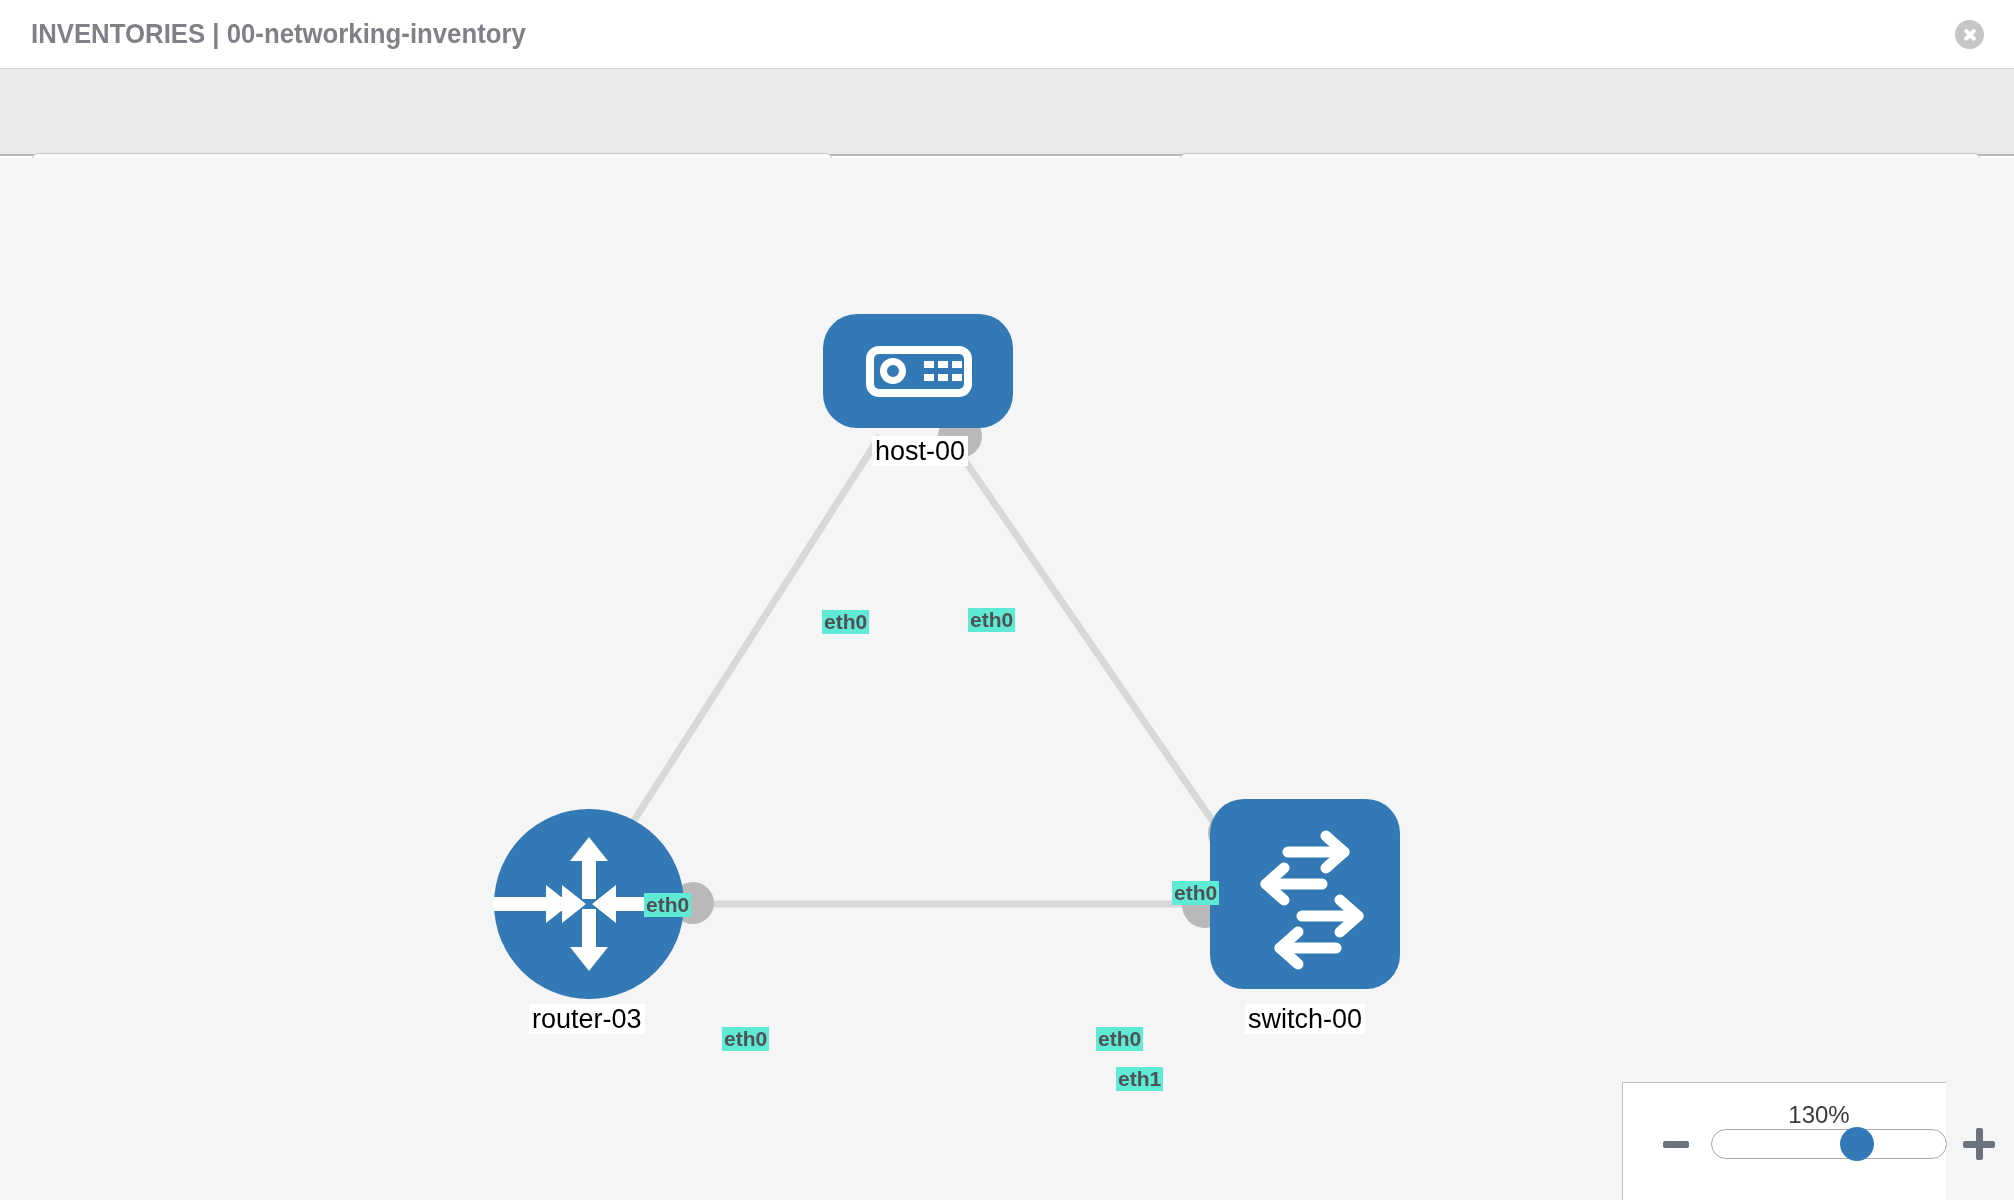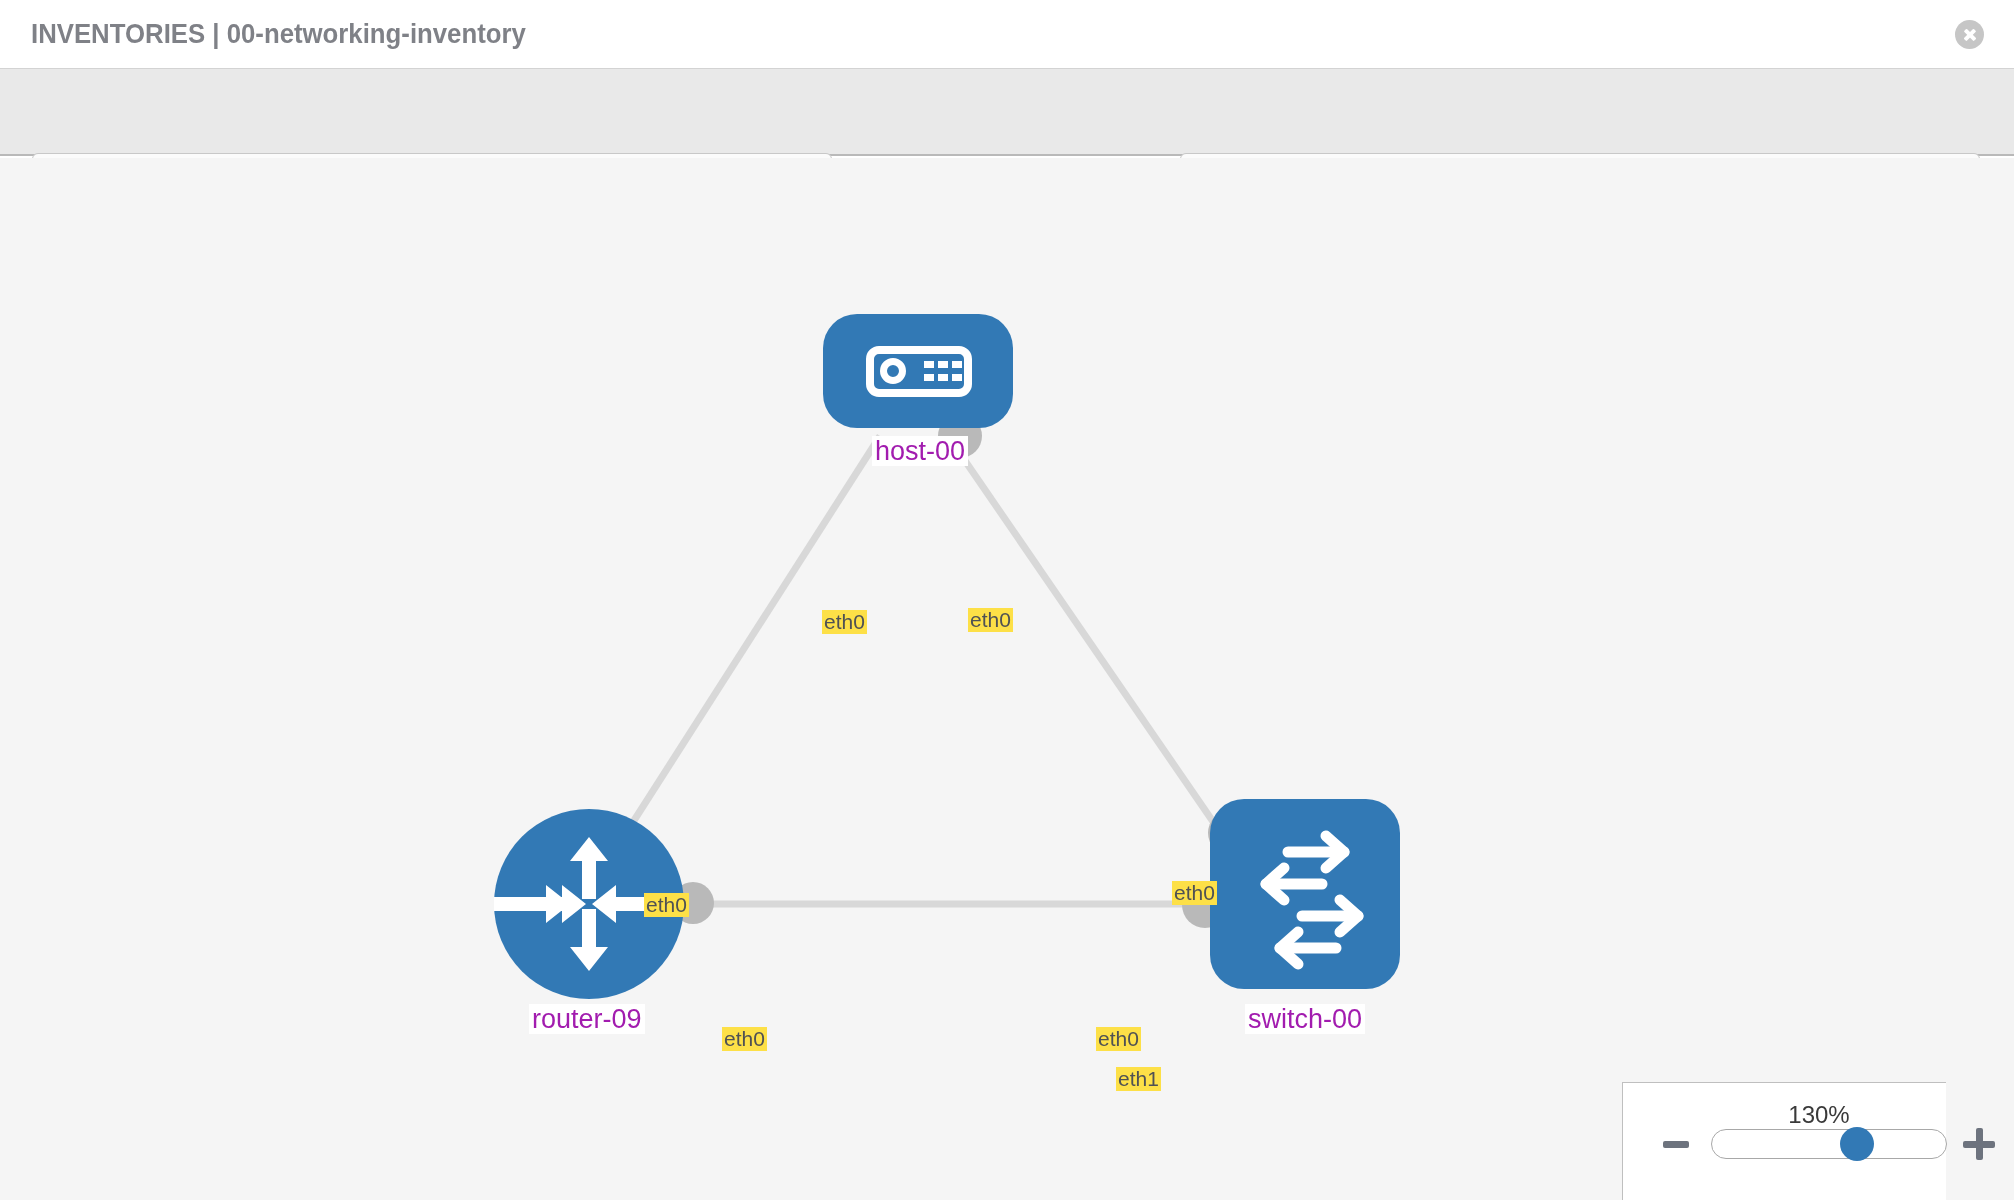--- a/index.html
+++ b/index.html
@@ -137,34 +137,35 @@
   .node {
     position: absolute;
   }
   .node-shape {
     position: absolute;
     background: #3279b5;
   }
   .node-label {
     position: absolute;
     background: #ffffff;
-    color: #a21caf;
+    color: #000000;
     font-size: 27px;
     line-height: 30px;
     padding: 0 3px;
     white-space: nowrap;
   }
   .port-label {
     position: absolute;
-    background: #fde047;
+    background: #5eead4;
     color: #4f5154;
     font-size: 21px;
     line-height: 24px;
     padding: 0 2px;
     white-space: nowrap;
+    font-weight: bold;
   }
   .connector {
     position: absolute;
     border-radius: 50%;
     background: #b9b9b9;
   }
 
   
   .zoom-panel {
     position: absolute;
@@ -319,21 +320,21 @@
             <path d="M88 100 L88 138 L76 138 L95 162 L114 138 L102 138 L102 100 Z"></path>
 
             <path d="M28 88 L80 88 L80 76 L104 95 L80 114 L80 102 L28 102 Z" transform="translate(-28,0) scale(1,1)"></path>
           </g>
           <g fill="#ffffff">
             <path d="M26 88 L68 88 L68 76 L92 95 L68 114 L68 102 L26 102 Z"></path>
             <path d="M164 88 L122 88 L122 76 L98 95 L122 114 L122 102 L164 102 Z"></path>
           </g>
         </svg>
       </div>
-      <div class="node-label" style="left:529px; top:846px;">router-09</div>
+      <div class="node-label" style="left:529px; top:846px;">router-03</div>
       <div class="port-label" style="left:644px; top:735px;">eth0</div>
       <div class="port-label" style="left:722px; top:869px;">eth0</div>
     </div>
 
     <div class="node">
       <div class="node-shape" style="left:1210px; top:641px; width:190px; height:190px; border-radius:34px;">
         <svg viewBox="0 0 190 190" width="190" height="190" aria-hidden="true">
           <g fill="none" stroke="#ffffff" stroke-width="11" stroke-linecap="round" stroke-linejoin="round">
 
             <path d="M78 53 L134 53"></path>

